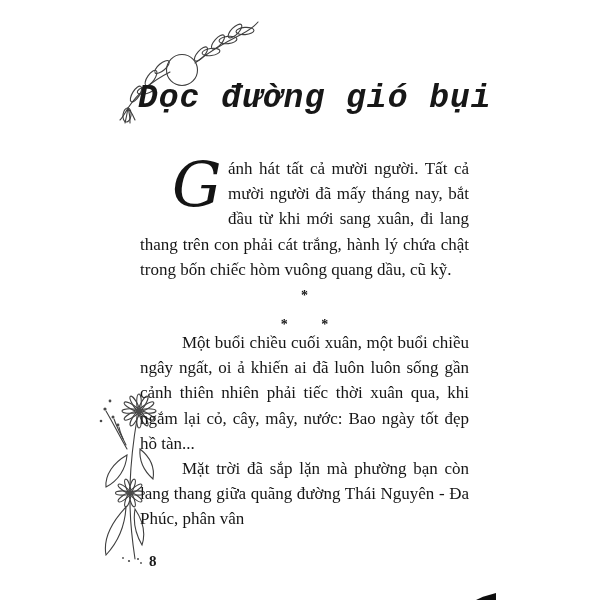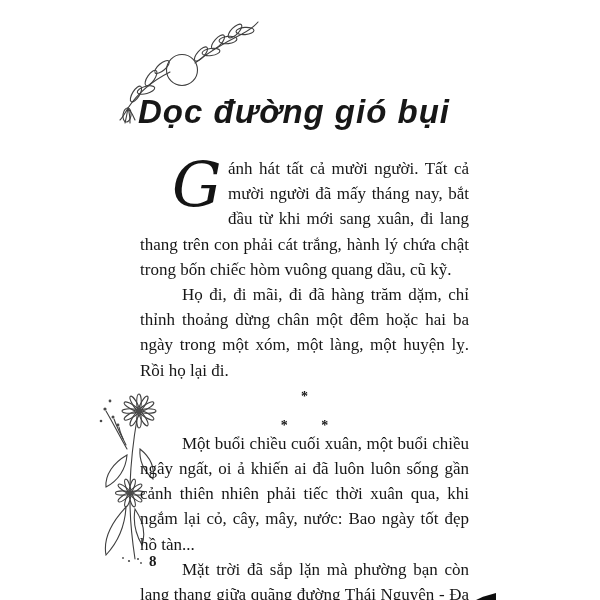--- a/index.html
+++ b/index.html
@@ -16,22 +16,22 @@
   }
   .vine-svg {
     position:absolute; left:104px; top:20px;
     width:156px; height:108px;
   }
   .flower-svg {
     position:absolute; left:93px; top:386px;
     width:74px; height:180px;
   }
   .chapter-title {
-    position:absolute; left:138px; top:93px;
-    font-family:Liberation Sans, sans-serif;
+    position:absolute; left:138px; top:80px;
+    font-family:Liberation Mono, monospace;
     font-style:italic; font-weight:600;
     font-size:33px; letter-spacing:1px;
     color:#171717;
     white-space:nowrap;
     text-align:center;
   }
   .content {
     position:absolute; left:140px; top:156px;
     width:329px;
     font-size:17px; line-height:25.2px;
@@ -157,21 +157,20 @@
     <path class="ink" d="M 42,122 C 50,134 53,146 49,158 C 42,146 40,134 42,122 Z"></path>
 
     <circle class="ink-fill" cx="36" cy="174" r="1.1"></circle>
     <circle class="ink-fill" cx="45" cy="172" r="1.0"></circle>
     <circle class="ink-fill" cx="30" cy="171" r="0.9"></circle>
     <circle class="ink-fill" cx="48" cy="176" r="0.9"></circle>
   </svg>
 
   <div class="content">
     <p><span class="dropcap">G</span><span>ánh hát tất cả mười người. Tất cả mười người đã mấy tháng nay, bắt đầu từ khi mới sang xuân, đi lang thang trên con phải cát trắng, hành lý chứa chật trong bốn chiếc hòm vuông quang dầu, cũ kỹ.</span></p>
-    <p class="indent">Họ đi, đi mãi, đi đã hàng trăm dặm, chỉ thỉnh thoảng dừng chân một đêm hoặc hai ba ngày trong một xóm, một làng, một huyện lỵ. Rồi họ lại đi.</p>
     <div class="separator">
       <div class="sep-top">*</div>
       <div class="sep-bottom">* *</div>
     </div>
     <p class="indent">Một buổi chiều cuối xuân, một buổi chiều ngây ngất, oi ả khiến ai đã luôn luôn sống gần cảnh thiên nhiên phải tiếc thời xuân qua, khi ngắm lại cỏ, cây, mây, nước: Bao ngày tốt đẹp hồ tàn...</p>
     <p class="indent">Mặt trời đã sắp lặn mà phường bạn còn lang thang giữa quãng đường Thái Nguyên - Đa Phúc, phân vân</p>
   </div>
 
   <div class="page-number">8</div>
 

